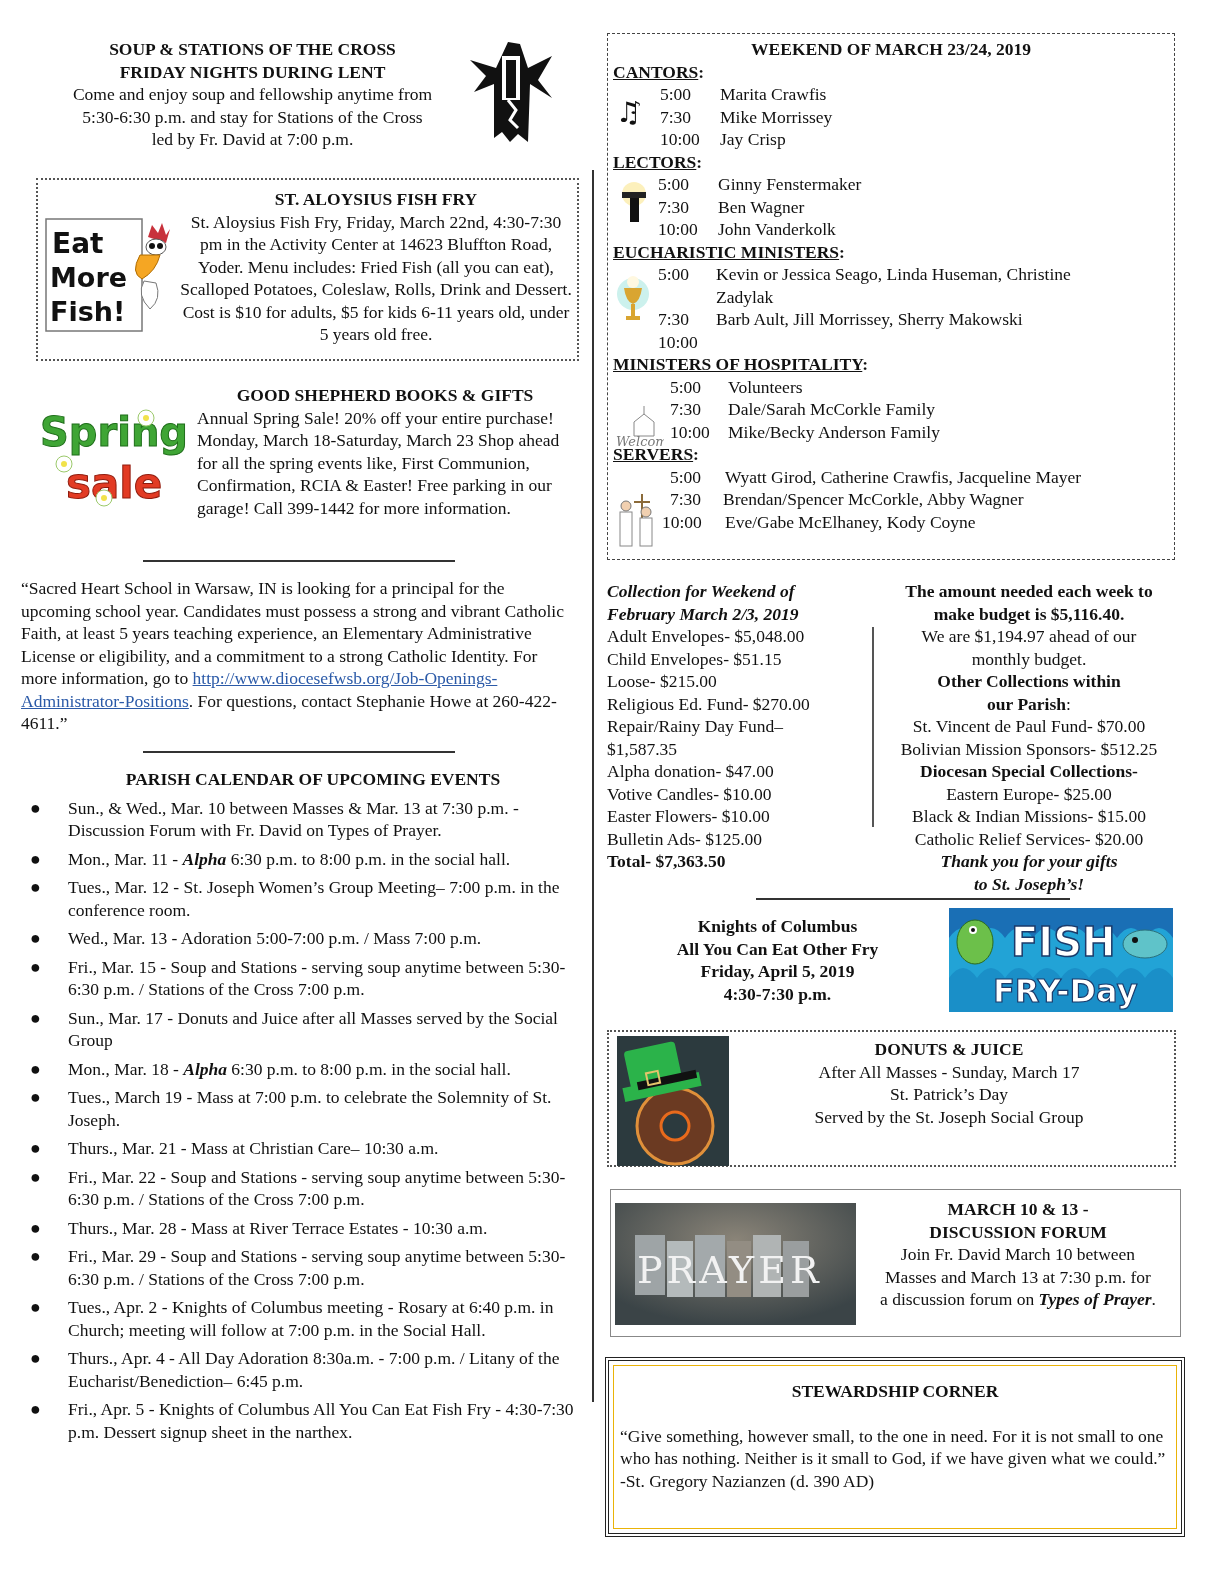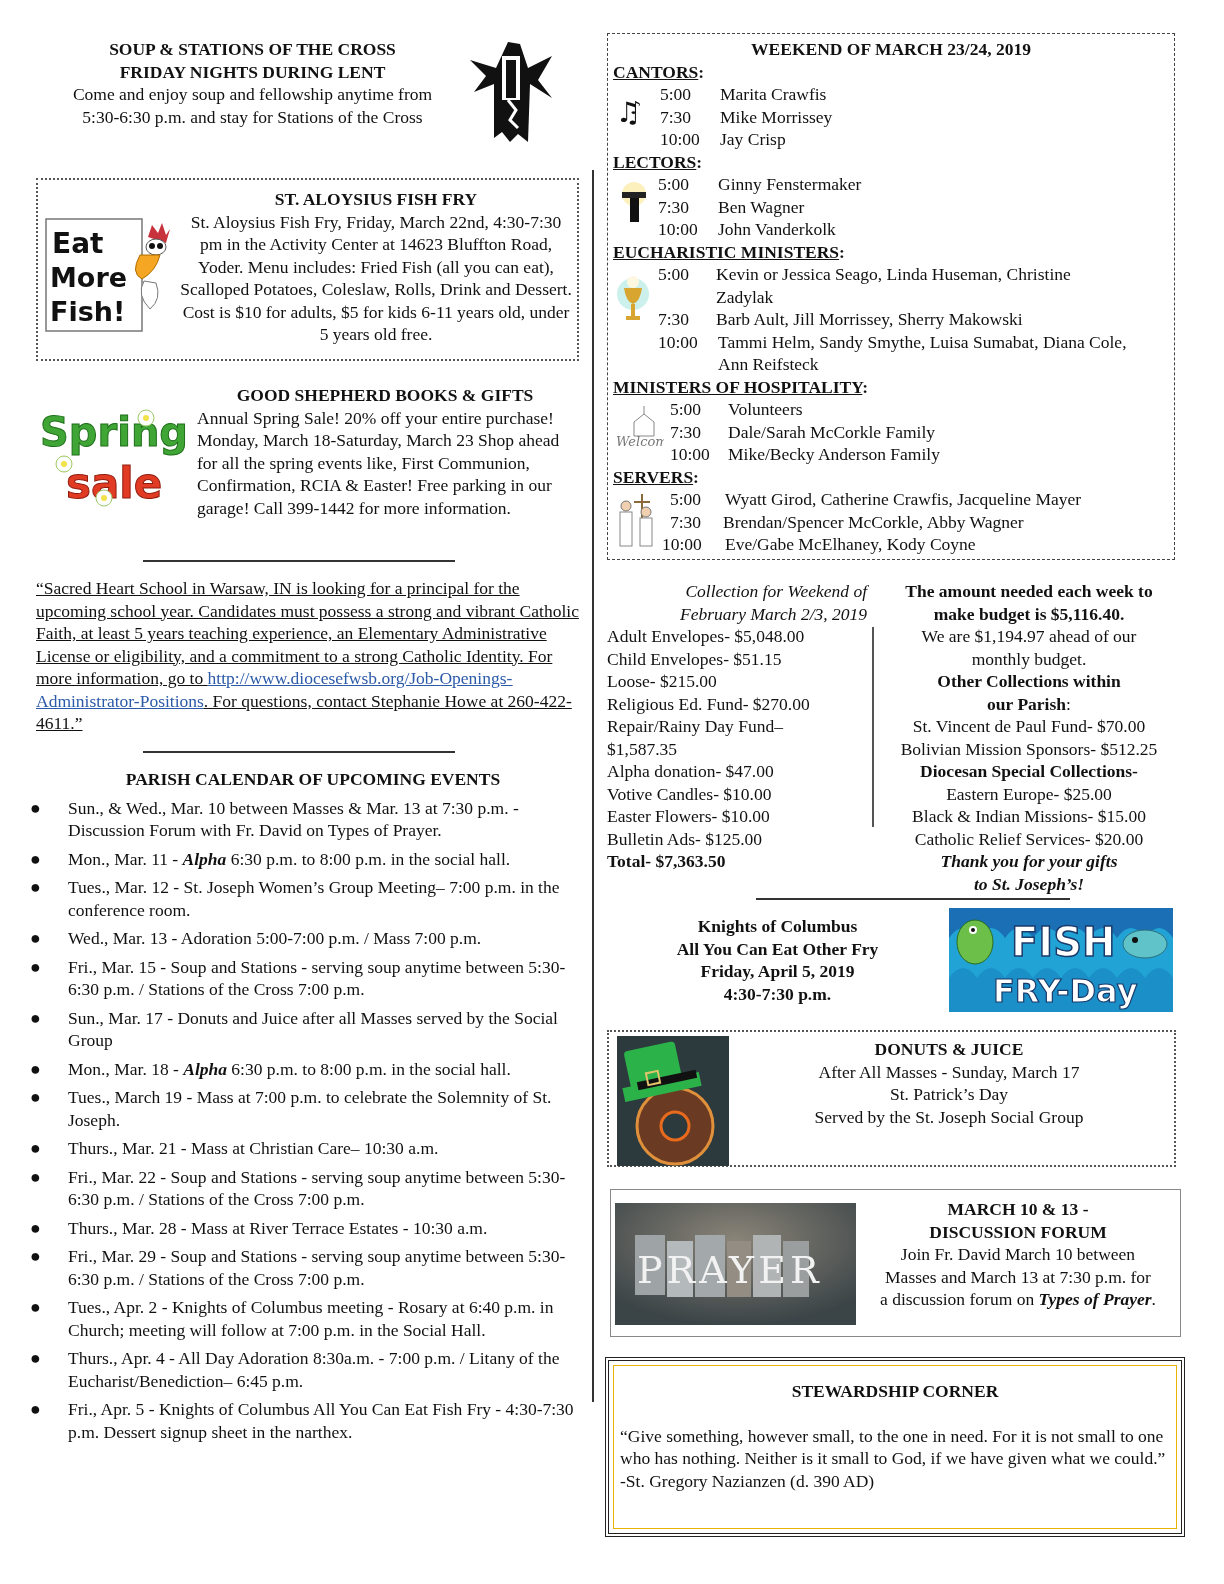--- a/index.html
+++ b/index.html
@@ -17,42 +17,42 @@
   #crucifix { left: 468px; top: 38px; width: 86px; height: 108px; }
 
   #fishfry { left: 36px; top: 178px; width: 543px; height: 183px; border: 2px dotted #555; }
   #fishfry .img { position: absolute; left: 6px; top: 35px; width: 128px; height: 120px; }
   #fishfry .txt { position: absolute; left: 142px; top: 8px; width: 392px; text-align: center; }
 
   #books .img { position: absolute; left: 36px; top: 398px; width: 156px; height: 110px; }
   #books .txt { position: absolute; left: 197px; top: 384px; width: 376px; }
   #books .txt .title { text-align: center; font-weight: bold; }
 
-  #sacred { left: 36px; top: 577px; width: 545px; text-decoration: underline; }
+  #sacred { left: 21px; top: 577px; width: 545px; }
   #sacred a { color: #2b5aa8; text-decoration: underline; }
 
   #calendar { left: 28px; top: 768px; width: 550px; }
   #calendar .title { text-align: center; font-weight: bold; padding-left: 20px; }
   #calendar ul { list-style: none; margin-top: 6px; }
   #calendar li { position: relative; padding-left: 40px; margin-bottom: 6px; }
   #calendar li .bullet { position: absolute; left: 2px; top: 0; font-size: 18px; }
 
   #col-divider { left: 592px; top: 170px; width: 2px; height: 1232px; background: #333; }
 
   
   #weekend { left: 607px; top: 33px; width: 568px; height: 527px; border: 1.5px dashed #444; border-style: dashed; }
   #weekend .title { text-align: center; font-weight: bold; margin-top: 4px; }
   #weekend .role { padding-left: 5px; font-weight: bold; }
   #weekend .role .u { text-decoration: underline; }
   #weekend .row { display: flex; }
   #weekend .row .time { font-weight: normal; text-align: left; }
   .roleicon { position: absolute; }
 
   #collection { left: 607px; top: 580px; width: 260px; }
-  #collection .head { text-align: right; font-weight: normal; font-style: italic; }
+  #collection .head { text-align: left; font-weight: bold; font-style: italic; }
   #coll-divider { left: 872px; top: 627px; width: 2px; height: 200px; background: #555; }
   #budget { left: 878px; top: 580px; width: 302px; text-align: center; }
 
   #kofc { left: 640px; top: 915px; width: 275px; text-align: center; font-weight: bold; }
   #fishday { left: 949px; top: 908px; width: 224px; height: 104px; }
 
   #donuts { left: 607px; top: 1030px; width: 569px; height: 137px; border: 2px dotted #555; }
   #donuts .img { position: absolute; left: 8px; top: 4px; width: 112px; height: 130px; }
   #donuts .txt { position: absolute; left: 180px; top: 6px; width: 320px; text-align: center; }
 
@@ -66,20 +66,21 @@
   #steward .quote { margin: 22px 6px 18px 6px; font-family: Liberation Serif, serif; }
 </style>
 </head>
 <body>
 
 <div id="soup" class="abs">
   <div class="title">SOUP &amp; STATIONS OF THE CROSS</div>
   <div class="title">FRIDAY NIGHTS DURING LENT</div>
   <div>Come and enjoy soup and fellowship anytime from</div>
   <div>5:30-6:30 p.m. and stay for Stations of the Cross</div>
+  <div>led by Fr. David at 7:00 p.m.</div>
 </div>
 <div id="crucifix" class="abs">
   <svg width="86" height="108" viewBox="0 0 86 108">
     <polygon points="2,22 28,30 40,4 52,6 60,30 84,18 70,42 84,60 62,46 60,104 50,96 42,104 34,94 26,100 26,46 6,54 18,38" fill="#111"></polygon>
     <rect x="34" y="18" width="18" height="44" fill="#fff"></rect>
     <rect x="38" y="22" width="10" height="38" fill="#111"></rect>
     <path d="M40,62 L48,72 L42,82 L50,90" stroke="#fff" stroke-width="3" fill="none"></path>
   </svg>
 </div>
 
@@ -211,21 +212,20 @@
   <div class="row" style="padding-left:50px;">
       <span class="time" style="width:58px; flex:none">5:00</span>
       <span style="width:400px">Kevin or Jessica Seago, Linda Huseman, Christine Zadylak</span>
     </div>
   <div class="row" style="padding-left:50px;">
       <span class="time" style="width:58px; flex:none">7:30</span>
       <span style="width:400px">Barb Ault, Jill Morrissey, Sherry Makowski</span>
     </div>
   <div class="row" style="padding-left:50px;">
       <span class="time" style="width:60px; flex:none">10:00</span>
-      <span style="width:420px">Tammi Helm, Sandy Smythe, Luisa Sumabat, Diana Cole, Ann Reifsteck</span>
     </div>
 
   <div class="role"><span class="u">MINISTERS OF HOSPITALITY</span>:</div>
   <div class="abs roleicon" style="left:6px; top:372px;">
     <svg width="50" height="44" viewBox="0 0 50 44">
         <path d="M20,16 L30,8 L40,16 L40,30 L20,30 Z" fill="none" stroke="#888"></path>
         <line x1="30" y1="0" x2="30" y2="8" stroke="#888"></line>
         <text x="2" y="40" font-family="DejaVu Serif" font-style="italic" font-size="13" fill="#777">Welcome</text>
       </svg>
   </div>

